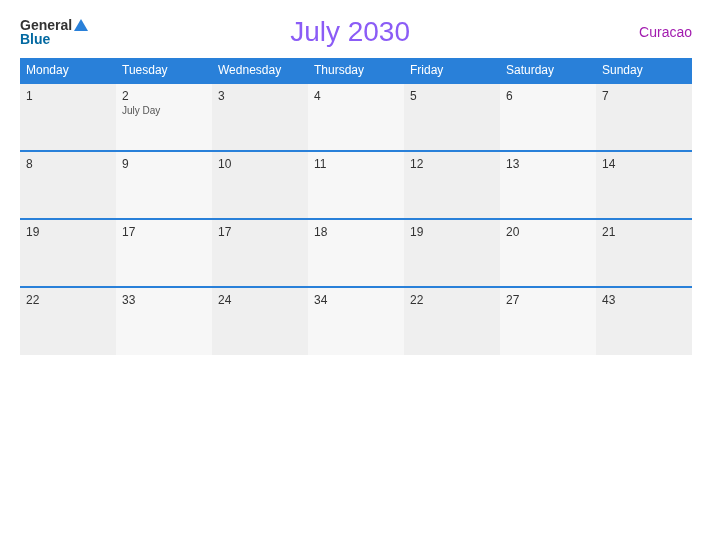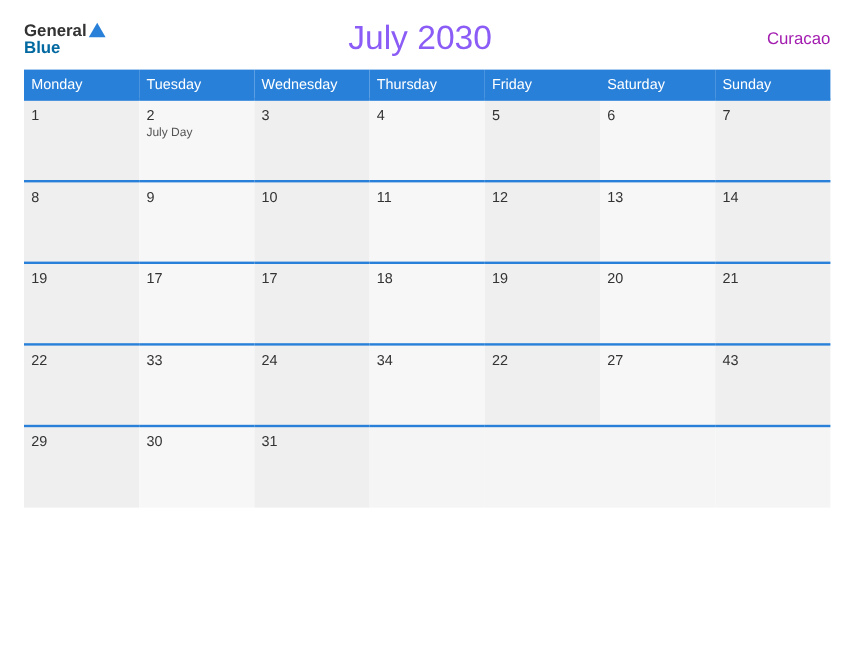--- a/index.html
+++ b/index.html
@@ -233,30 +233,15 @@
           <td>
             <span class="day-num">22</span>
           </td>
           <td>
             <span class="day-num">27</span>
           </td>
           <td>
             <span class="day-num">43</span>
           </td>
         </tr>
-        <tr>
-          <td>
-            <span class="day-num">29</span>
-          </td>
-          <td>
-            <span class="day-num">30</span>
-          </td>
-          <td>
-            <span class="day-num">31</span>
-          </td>
-          <td class="empty"></td>
-          <td class="empty"></td>
-          <td class="empty"></td>
-          <td class="empty"></td>
-        </tr>
       </tbody>
   </table>
 </div>
 
 </body></html>

